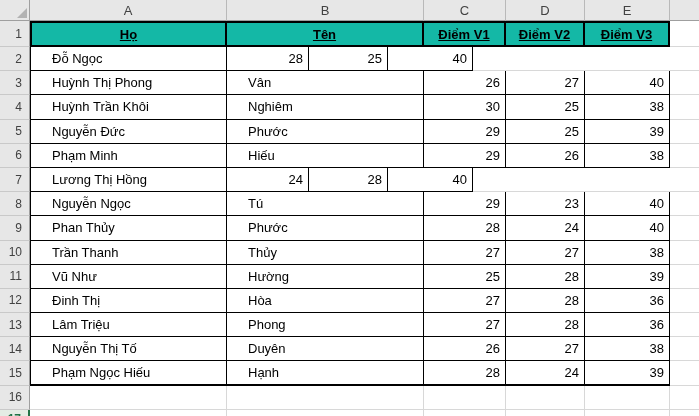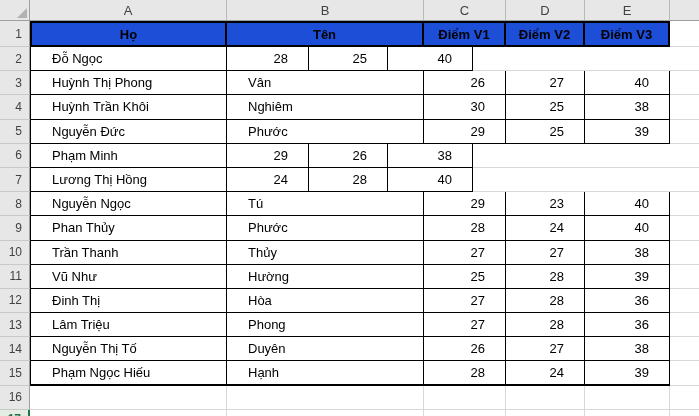--- a/index.html
+++ b/index.html
@@ -49,30 +49,30 @@
   }
   .row.r17 .rowhdr span { display:block; margin-top:2px; }
 
   .cell { flex:none; display:flex; align-items:center; overflow:hidden; white-space:nowrap; }
   .w-a { width:197px; } .w-b { width:197px; } .w-c { width:82px; }
   .w-d { width:79px; }  .w-e { width:85px; }
   .cell.flexf { flex:1 1 auto; }
 
   
   .row.r1 .cell.tblhdr {
-    background:#1d4ed8; font-weight:bold; justify-content:center;
-    border-top:2px solid #000; border-bottom:2px solid #000; border-right:2px solid #000;
+    background:#14b8a6; font-weight:bold; justify-content:center;
+    border-top:2px solid #000; border-bottom:2px solid #000; border-right:2px solid #000;text-decoration:underline;
   }
   .row.r1 .cell.tblhdr.first { border-left:2px solid #000; }
 
   
   .cell.data { border-right:1px solid #000; border-bottom:1px solid #000; }
   .cell.data.first { border-left:1px solid #000; }
   .cell.data.txt { justify-content:flex-start; padding-left:21px; }
-  .cell.data.num { justify-content:flex-end; padding-right:20px;text-align:center; }
+  .cell.data.num { justify-content:flex-end; padding-right:5px;text-align:center; }
   .row.r15 .cell.data { border-bottom:2px solid #000; }
 
   
   .cell.filler { border-bottom:1px solid #d8d8d8; }
   .cell.empty { border-right:1px solid #d8d8d8; border-bottom:1px solid #d8d8d8; }
   .row.r17 .cell.empty, .row.r17 .cell.filler { border-bottom:none; }
 </style>
 </head>
 <body>
 
@@ -145,20 +145,21 @@
         <div class="cell data num w-c">29</div>
         <div class="cell data num w-d">25</div>
         <div class="cell data num w-e">39</div>
         <div class="cell filler flexf"></div>
       </div>
       <div class="row ">
         <div class="rowhdr">
           <span>6</span>
         </div>
         <div class="cell data txt w-a first">Phạm Minh</div>
+        <div class="cell data txt w-b">Hiếu</div>
         <div class="cell data num w-c">29</div>
         <div class="cell data num w-d">26</div>
         <div class="cell data num w-e">38</div>
         <div class="cell filler flexf"></div>
       </div>
       <div class="row ">
         <div class="rowhdr">
           <span>7</span>
         </div>
         <div class="cell data txt w-a first">Lương Thị Hồng</div>

